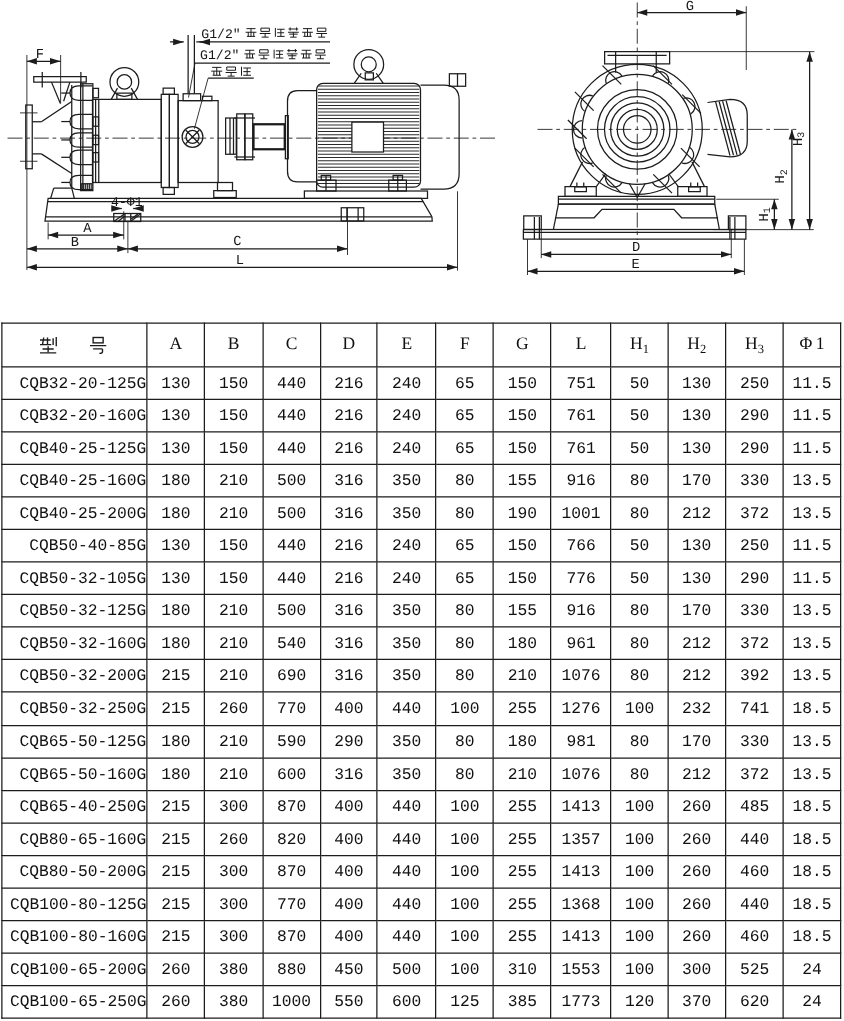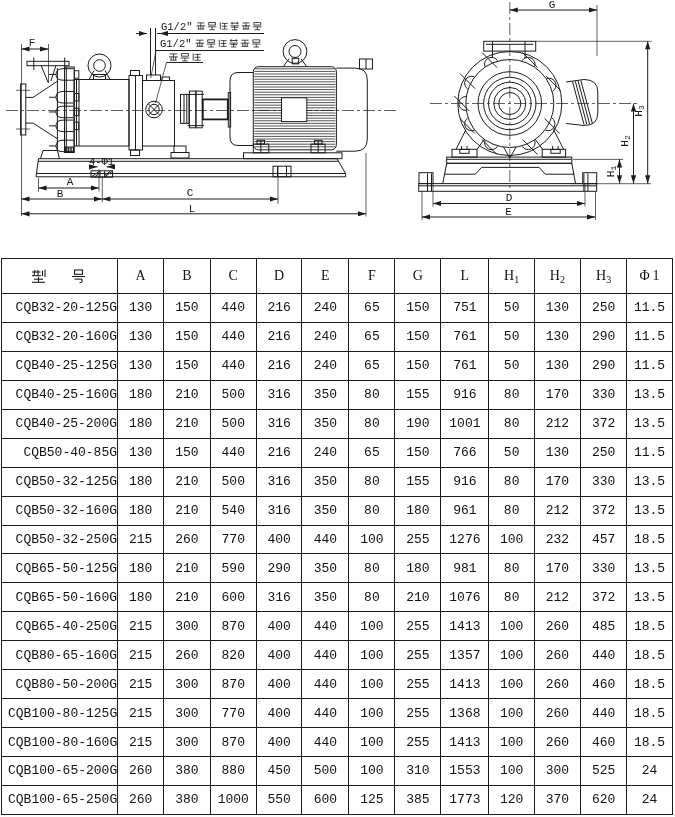--- a/index.html
+++ b/index.html
@@ -560,20 +560,35 @@
           <td>240</td>
           <td>65</td>
           <td>150</td>
           <td>766</td>
           <td>50</td>
           <td>130</td>
           <td>250</td>
           <td>11.5</td>
         </tr>
 
+<tr>
+          <td class="m">CQB50-32-105G</td>
+          <td>130</td>
+          <td>150</td>
+          <td>440</td>
+          <td>216</td>
+          <td>240</td>
+          <td>65</td>
+          <td>150</td>
+          <td>776</td>
+          <td>50</td>
+          <td>130</td>
+          <td>290</td>
+          <td>11.5</td>
+        </tr>
 
 <tr>
           <td class="m">CQB50-32-125G</td>
           <td>180</td>
           <td>210</td>
           <td>500</td>
           <td>316</td>
           <td>350</td>
           <td>80</td>
           <td>155</td>
@@ -593,34 +608,49 @@
           <td>350</td>
           <td>80</td>
           <td>180</td>
           <td>961</td>
           <td>80</td>
           <td>212</td>
           <td>372</td>
           <td>13.5</td>
         </tr>
 
+<tr>
+          <td class="m">CQB50-32-200G</td>
+          <td>215</td>
+          <td>210</td>
+          <td>690</td>
+          <td>316</td>
+          <td>350</td>
+          <td>80</td>
+          <td>210</td>
+          <td>1076</td>
+          <td>80</td>
+          <td>212</td>
+          <td>392</td>
+          <td>13.5</td>
+        </tr>
 
 <tr>
           <td class="m">CQB50-32-250G</td>
           <td>215</td>
           <td>260</td>
           <td>770</td>
           <td>400</td>
           <td>440</td>
           <td>100</td>
           <td>255</td>
           <td>1276</td>
           <td>100</td>
           <td>232</td>
-          <td>457</td>
+          <td>741</td>
           <td>18.5</td>
         </tr>
 
 <tr>
           <td class="m">CQB65-50-125G</td>
           <td>180</td>
           <td>210</td>
           <td>590</td>
           <td>290</td>
           <td>350</td>

